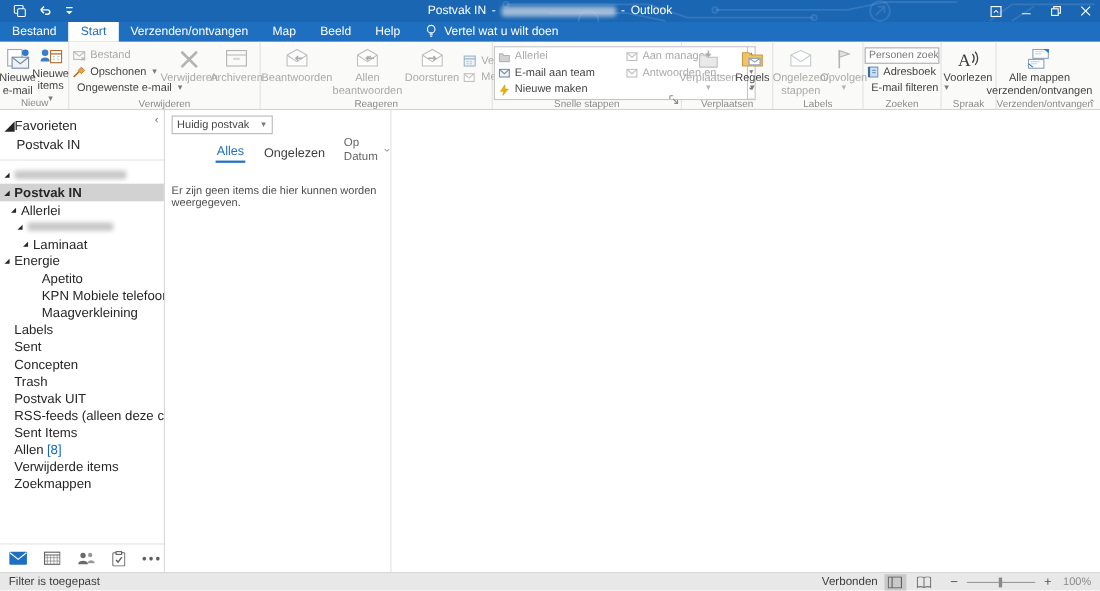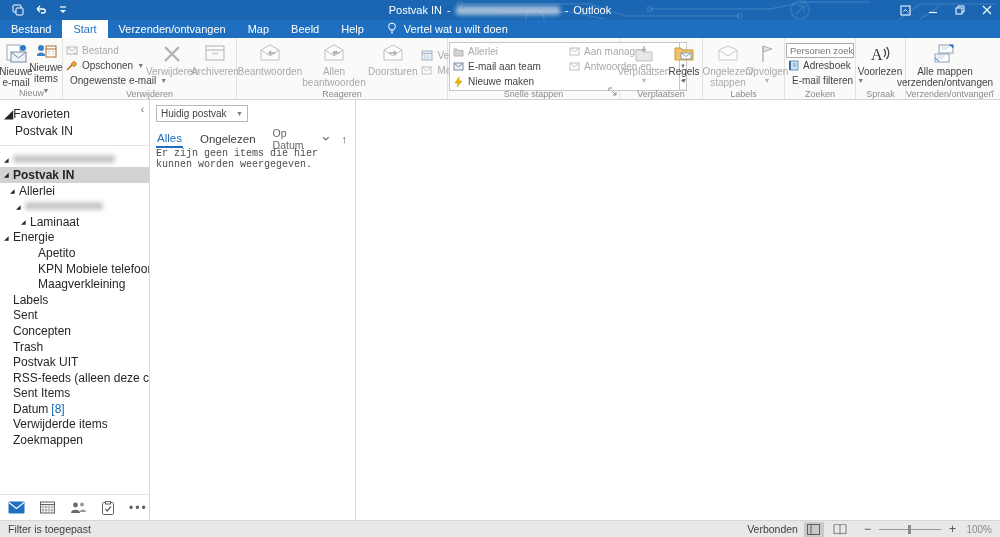--- a/index.html
+++ b/index.html
@@ -75,26 +75,26 @@
     padding-left:8px; gap:15px; }
   .navitem { display:flex; align-items:center; }
 
   .listpane { width:206px; border-right:1px solid #d9d9d9; padding:5px 4px 0 6px; background:#fff; }
   .searchrow { display:flex; gap:3px; }
   .searchbox { flex:1; height:17px; border:1px solid #9a9a9a; display:flex; align-items:center; background:#fff; }
   .searchbox input { flex:1; border:none; outline:none; font-size:10px; min-width:0;
     padding:0 2px 0 4px; font-family:"Liberation Sans",sans-serif; color:#555; background:transparent;}
   .scopebox { width:92px; height:17px; border:1px solid #b9b9b9; display:flex; align-items:center;
     font-size:10px; color:#444; padding:0 4px; justify-content:space-between; background:#fff;}
-  .listtabs { display:flex; align-items:center; margin-top:7px; height:19px; }
+  .listtabs { display:flex; align-items:flex-end; margin-top:7px; height:19px;margin-left:40px; }
   .ltab { font-size:11.5px; color:#3d3d3d; margin-right:16px; padding:2px 1px; }
   .ltab.active { color:#1f6fc0; border-bottom:2px solid #1f6fc0; }
   .sortlbl { margin-left:auto; font-size:10.5px; color:#666; display:flex; align-items:center; gap:3px; }
   .sortarrow { font-size:11px; color:#666; margin-left:12px; margin-right:4px;}
-  .emptymsg { margin-top:0; font-size:10px; color:#4d4d4d;font-family:Liberation Mono, monospace; }
+  .emptymsg { margin-top:20px; font-size:10px; color:#4d4d4d; }
   .readingpane { flex:1; background:#fff; }
 
   
   .statusbar { height:17px; background:#e8e8e8; border-top:1px solid #d7d7d7;
     display:flex; align-items:center; font-size:10.5px; color:#3d3d3d; padding:0 8px; }
   .sb-spacer { flex:1; }
   .viewbtn { width:20px; height:15px; display:flex; align-items:center; justify-content:center; margin-left:6px;}
   .viewbtn.sel { background:#c9c9c9; }
   .zoomctl { display:flex; align-items:center; margin-left:14px; color:#666; }
   .zoomtrack { width:62px; height:1px; background:#999; position:relative; margin:0 8px; }
@@ -553,21 +553,21 @@
       <div class="frow">
         <span class="noTri"></span>
         <span>RSS-feeds (alleen deze computer)</span>
       </div>
       <div class="frow">
         <span class="noTri"></span>
         <span>Sent Items</span>
       </div>
       <div class="frow">
         <span class="noTri"></span>
-        <span>Datum</span>
+        <span>Allen</span>
         <span class="count-blue">[8]</span>
       </div>
       <div class="frow">
         <span class="noTri"></span>
         <span>Verwijderde items</span>
       </div>
       <div class="frow">
         <span class="noTri"></span>
         <span>Zoekmappen</span>
       </div>

